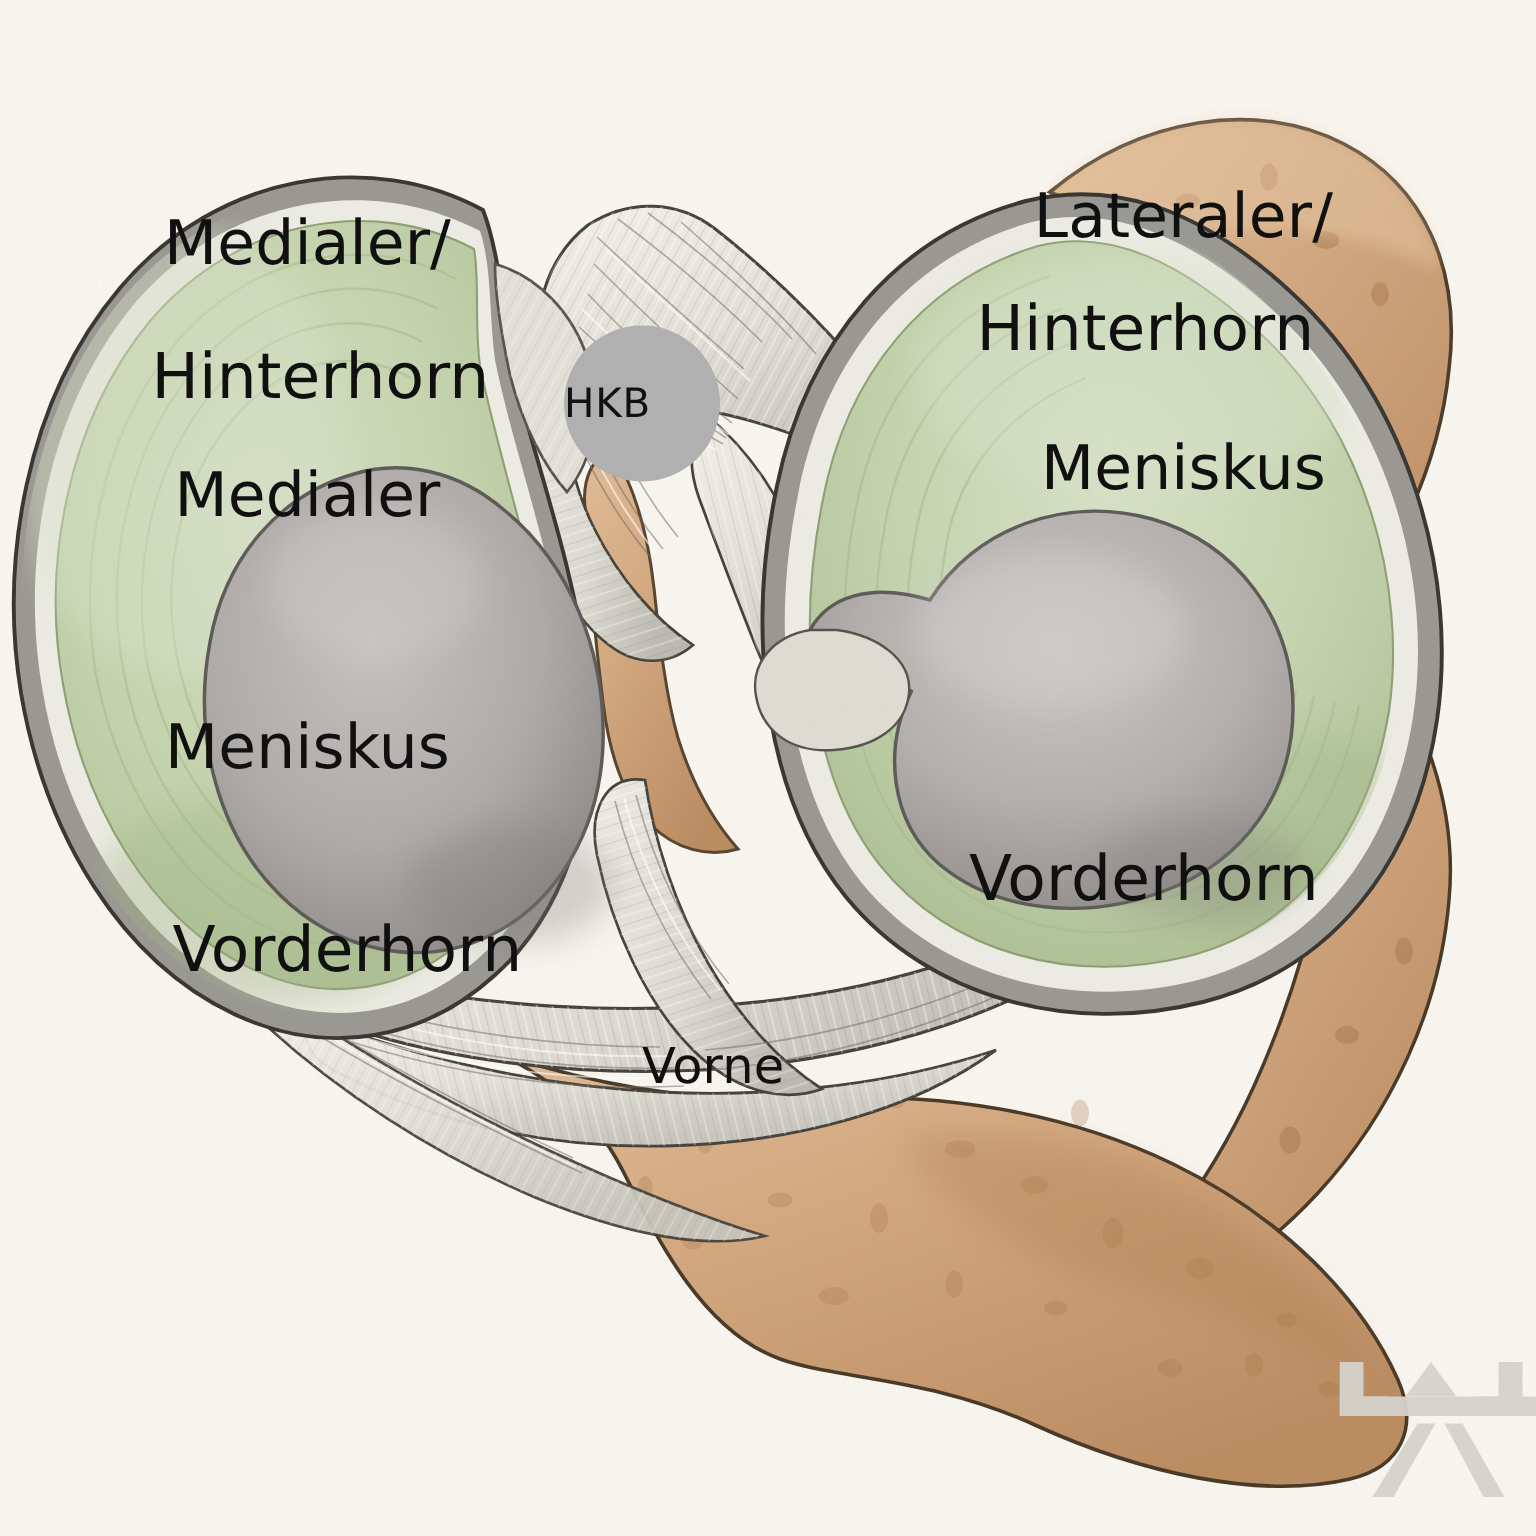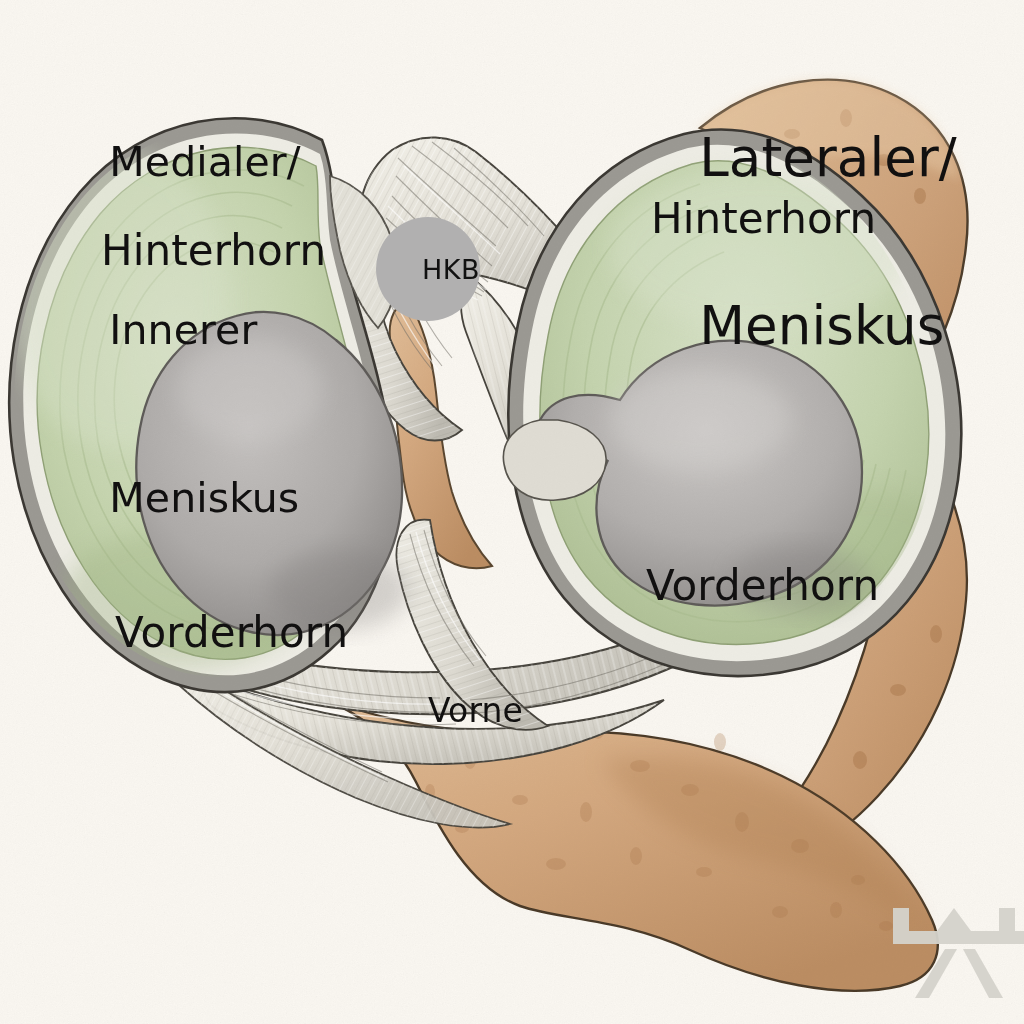--- a/index.html
+++ b/index.html
@@ -15,35 +15,35 @@
   .lbl{
     position:absolute;
     color:#111010;
     font-family:"DejaVu Sans","Liberation Sans",sans-serif;
     font-weight:400;
     white-space:pre;
     line-height:1.18;
     letter-spacing:.1px;
     pointer-events:none;
   }
-  .lbl.center{transform:translateX(-50%);}
+  .lbl.center{text-align:center;transform:translateX(-50%);}
 
   #lbl-medial{left:205px;top:22px;font-size:41px;line-height:56px;}
-  #lbl-lateral{left:789px;top:18px;font-size:53px;line-height:56px;margin-left:39px;}
+  #lbl-lateral{left:789px;top:4px;font-size:41px;line-height:56px;}
   #lbl-hh-l{left:101px;top:226px;font-size:42px;}
   #lbl-hh-r{left:651px;top:194px;font-size:42px;}
   #lbl-vh-l{left:115px;top:608px;font-size:42px;}
   #lbl-vh-r{left:646px;top:561px;font-size:42px;}
   #lbl-vorne{left:428px;top:692px;font-size:33px;}
 
   .marker{
     position:absolute;
     border-radius:50%;
     background:#b1b0b0;
-    display:flex;align-items:center;justify-content:flex-end;
+    display:flex;align-items:center;justify-content:flex-start;
     color:#111;
     font-size:27px;
     font-family:"DejaVu Sans","Liberation Sans",sans-serif;
     letter-spacing:.5px;
   }
   #marker-hkb{left:376px;top:217px;width:104px;height:104px;}
   #marker-vkb{left:418px;top:436px;width:104px;height:104px;}
 
   #watermark{position:absolute;left:893px;top:905px;width:131px;height:95px;opacity:.95;}
 </style>
@@ -409,21 +409,21 @@
 
       <path d="M540 420 C516 424 500 442 504 464 C508 488 528 502 556 500
                C584 498 604 484 606 462 C608 440 586 424 558 420 Z" fill="#dfdcd3" stroke="#57544d" stroke-width="1.6"></path>
     </g>
 
     <rect x="0" y="0" width="1024" height="1024" fill="#8a8070" filter="url(#grain)" opacity="0.28" style="mix-blend-mode:multiply"></rect>
   </svg>
 
   <div class="lbl center" id="lbl-medial">
     <div>Medialer/</div>
-    <div>Innerer</div>
+    <div>Medialer</div>
     <div>Meniskus</div>
   </div>
 
   <div class="lbl center" id="lbl-lateral">
     <div>Lateraler/</div>
     <div>Meniskus</div>
   </div>
 
   <div class="lbl" id="lbl-hh-l">Hinterhorn</div>
 

